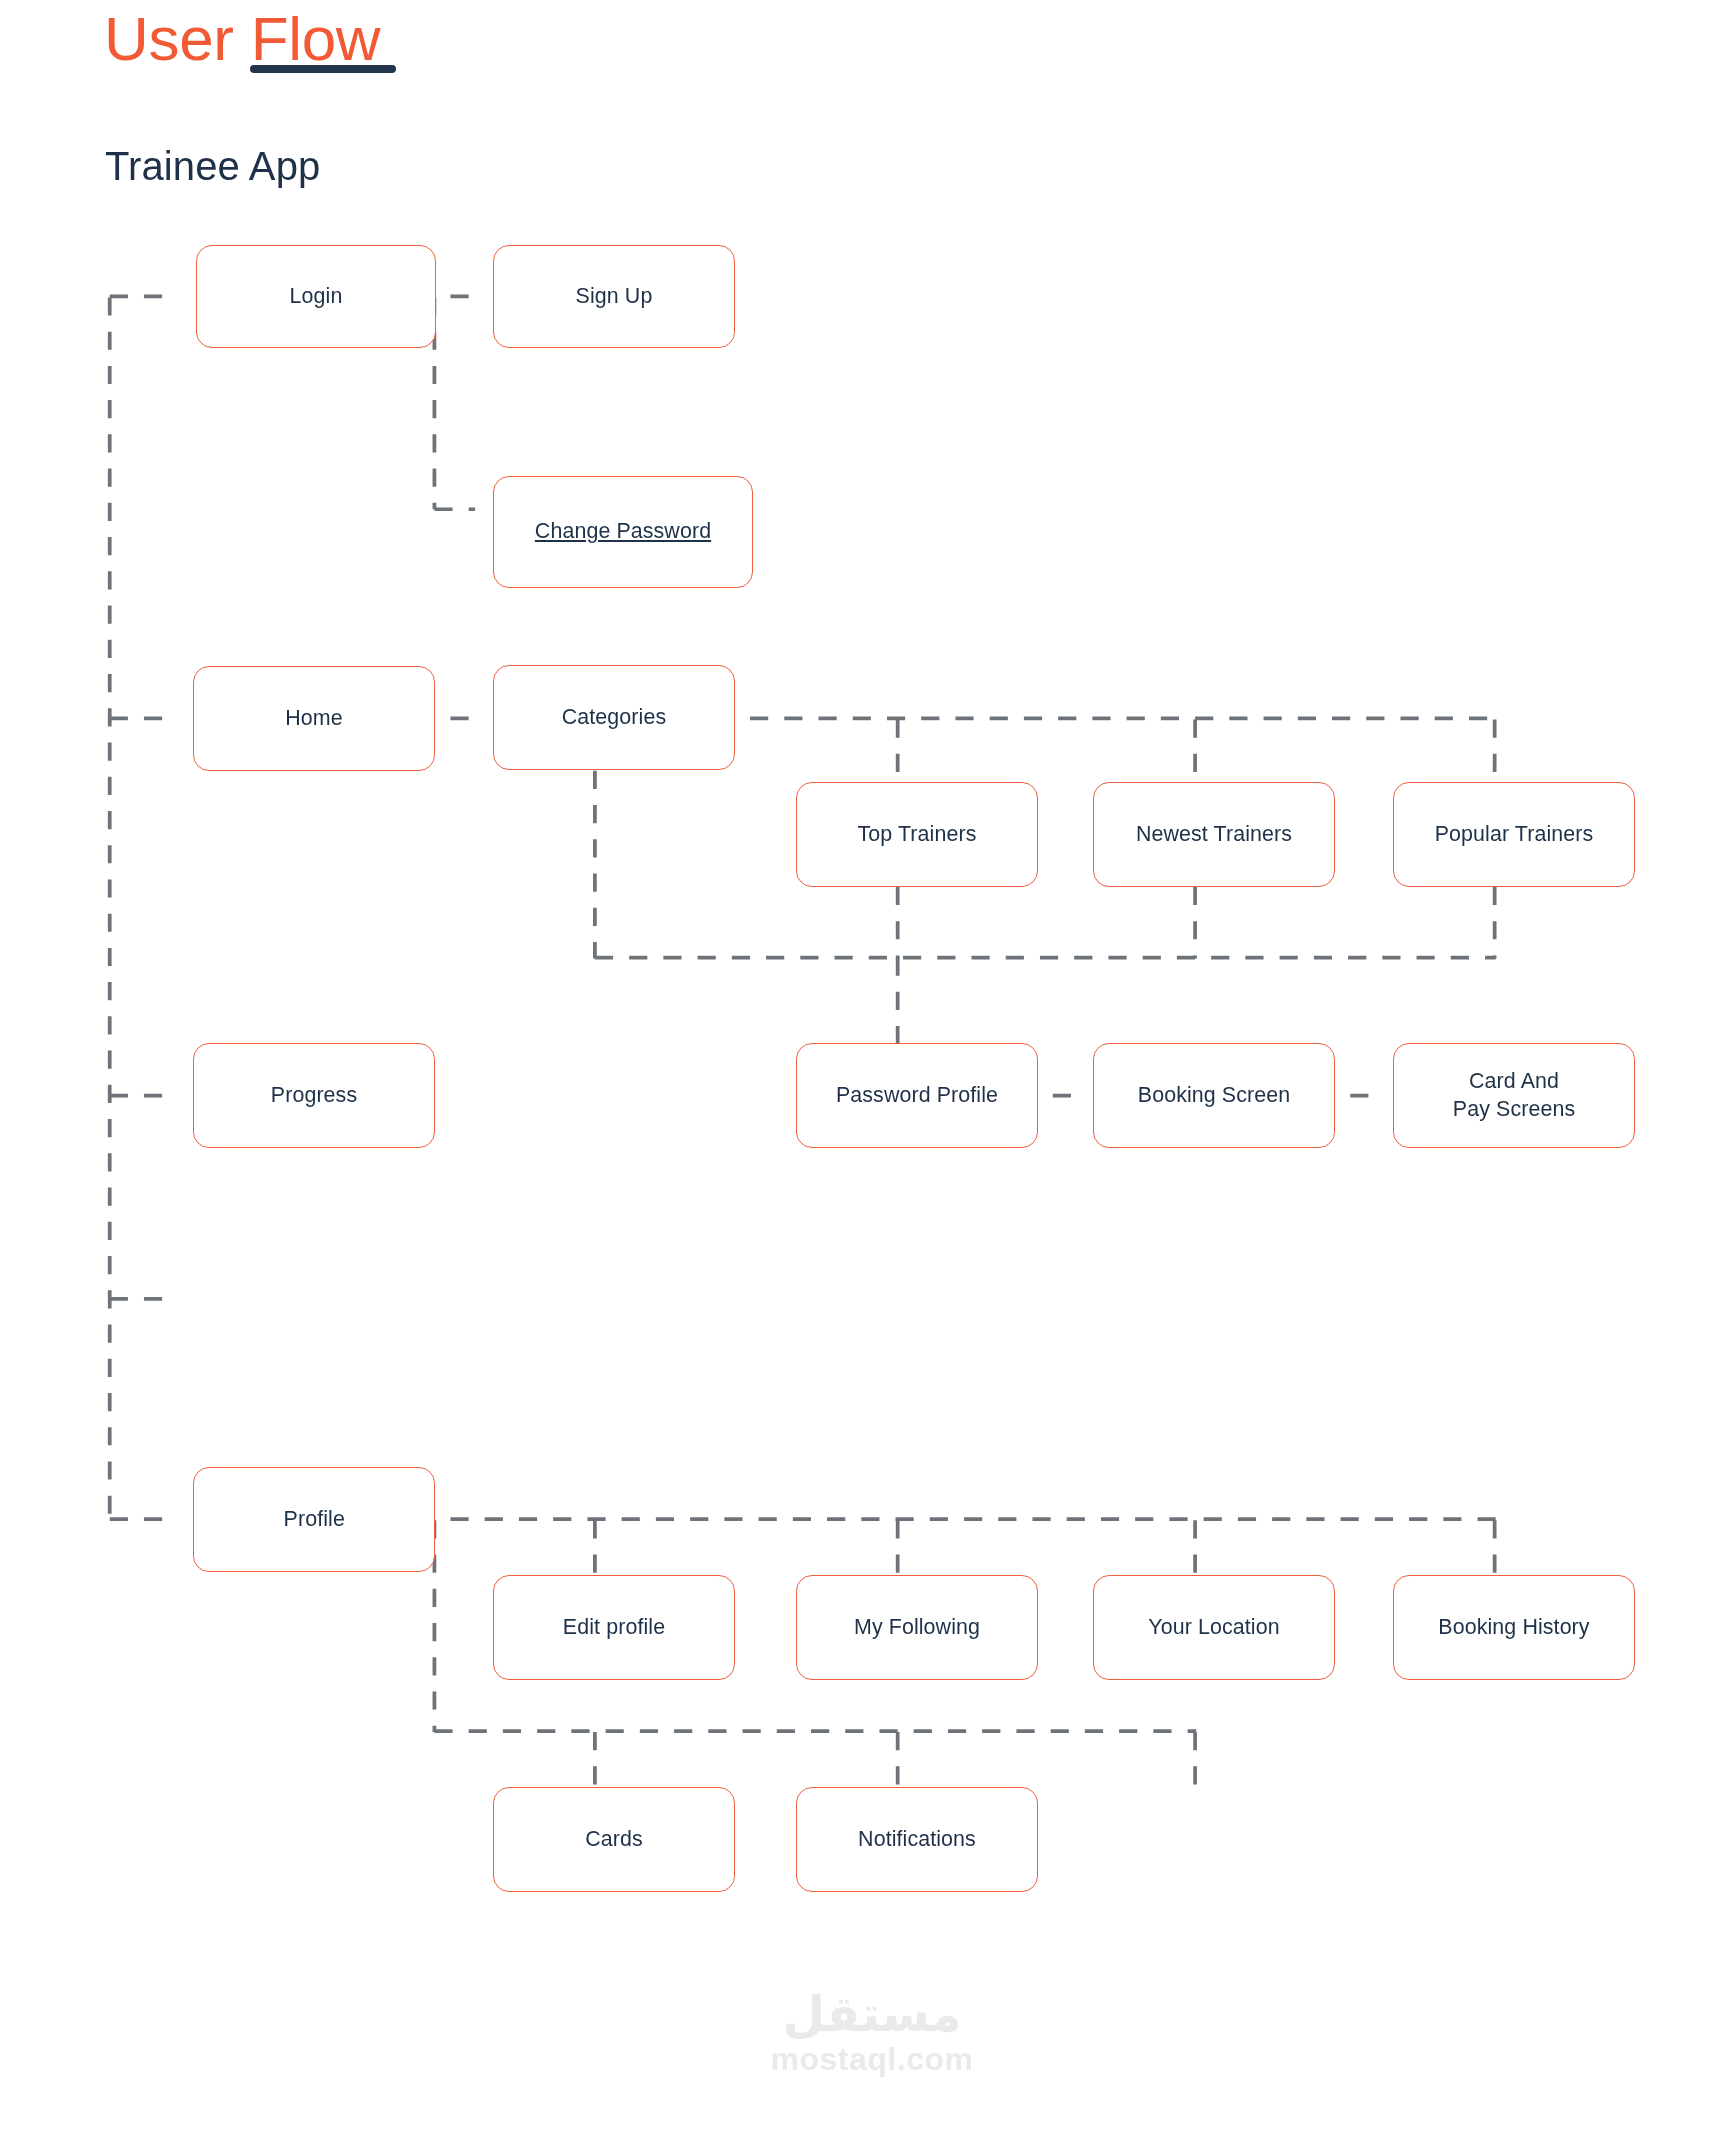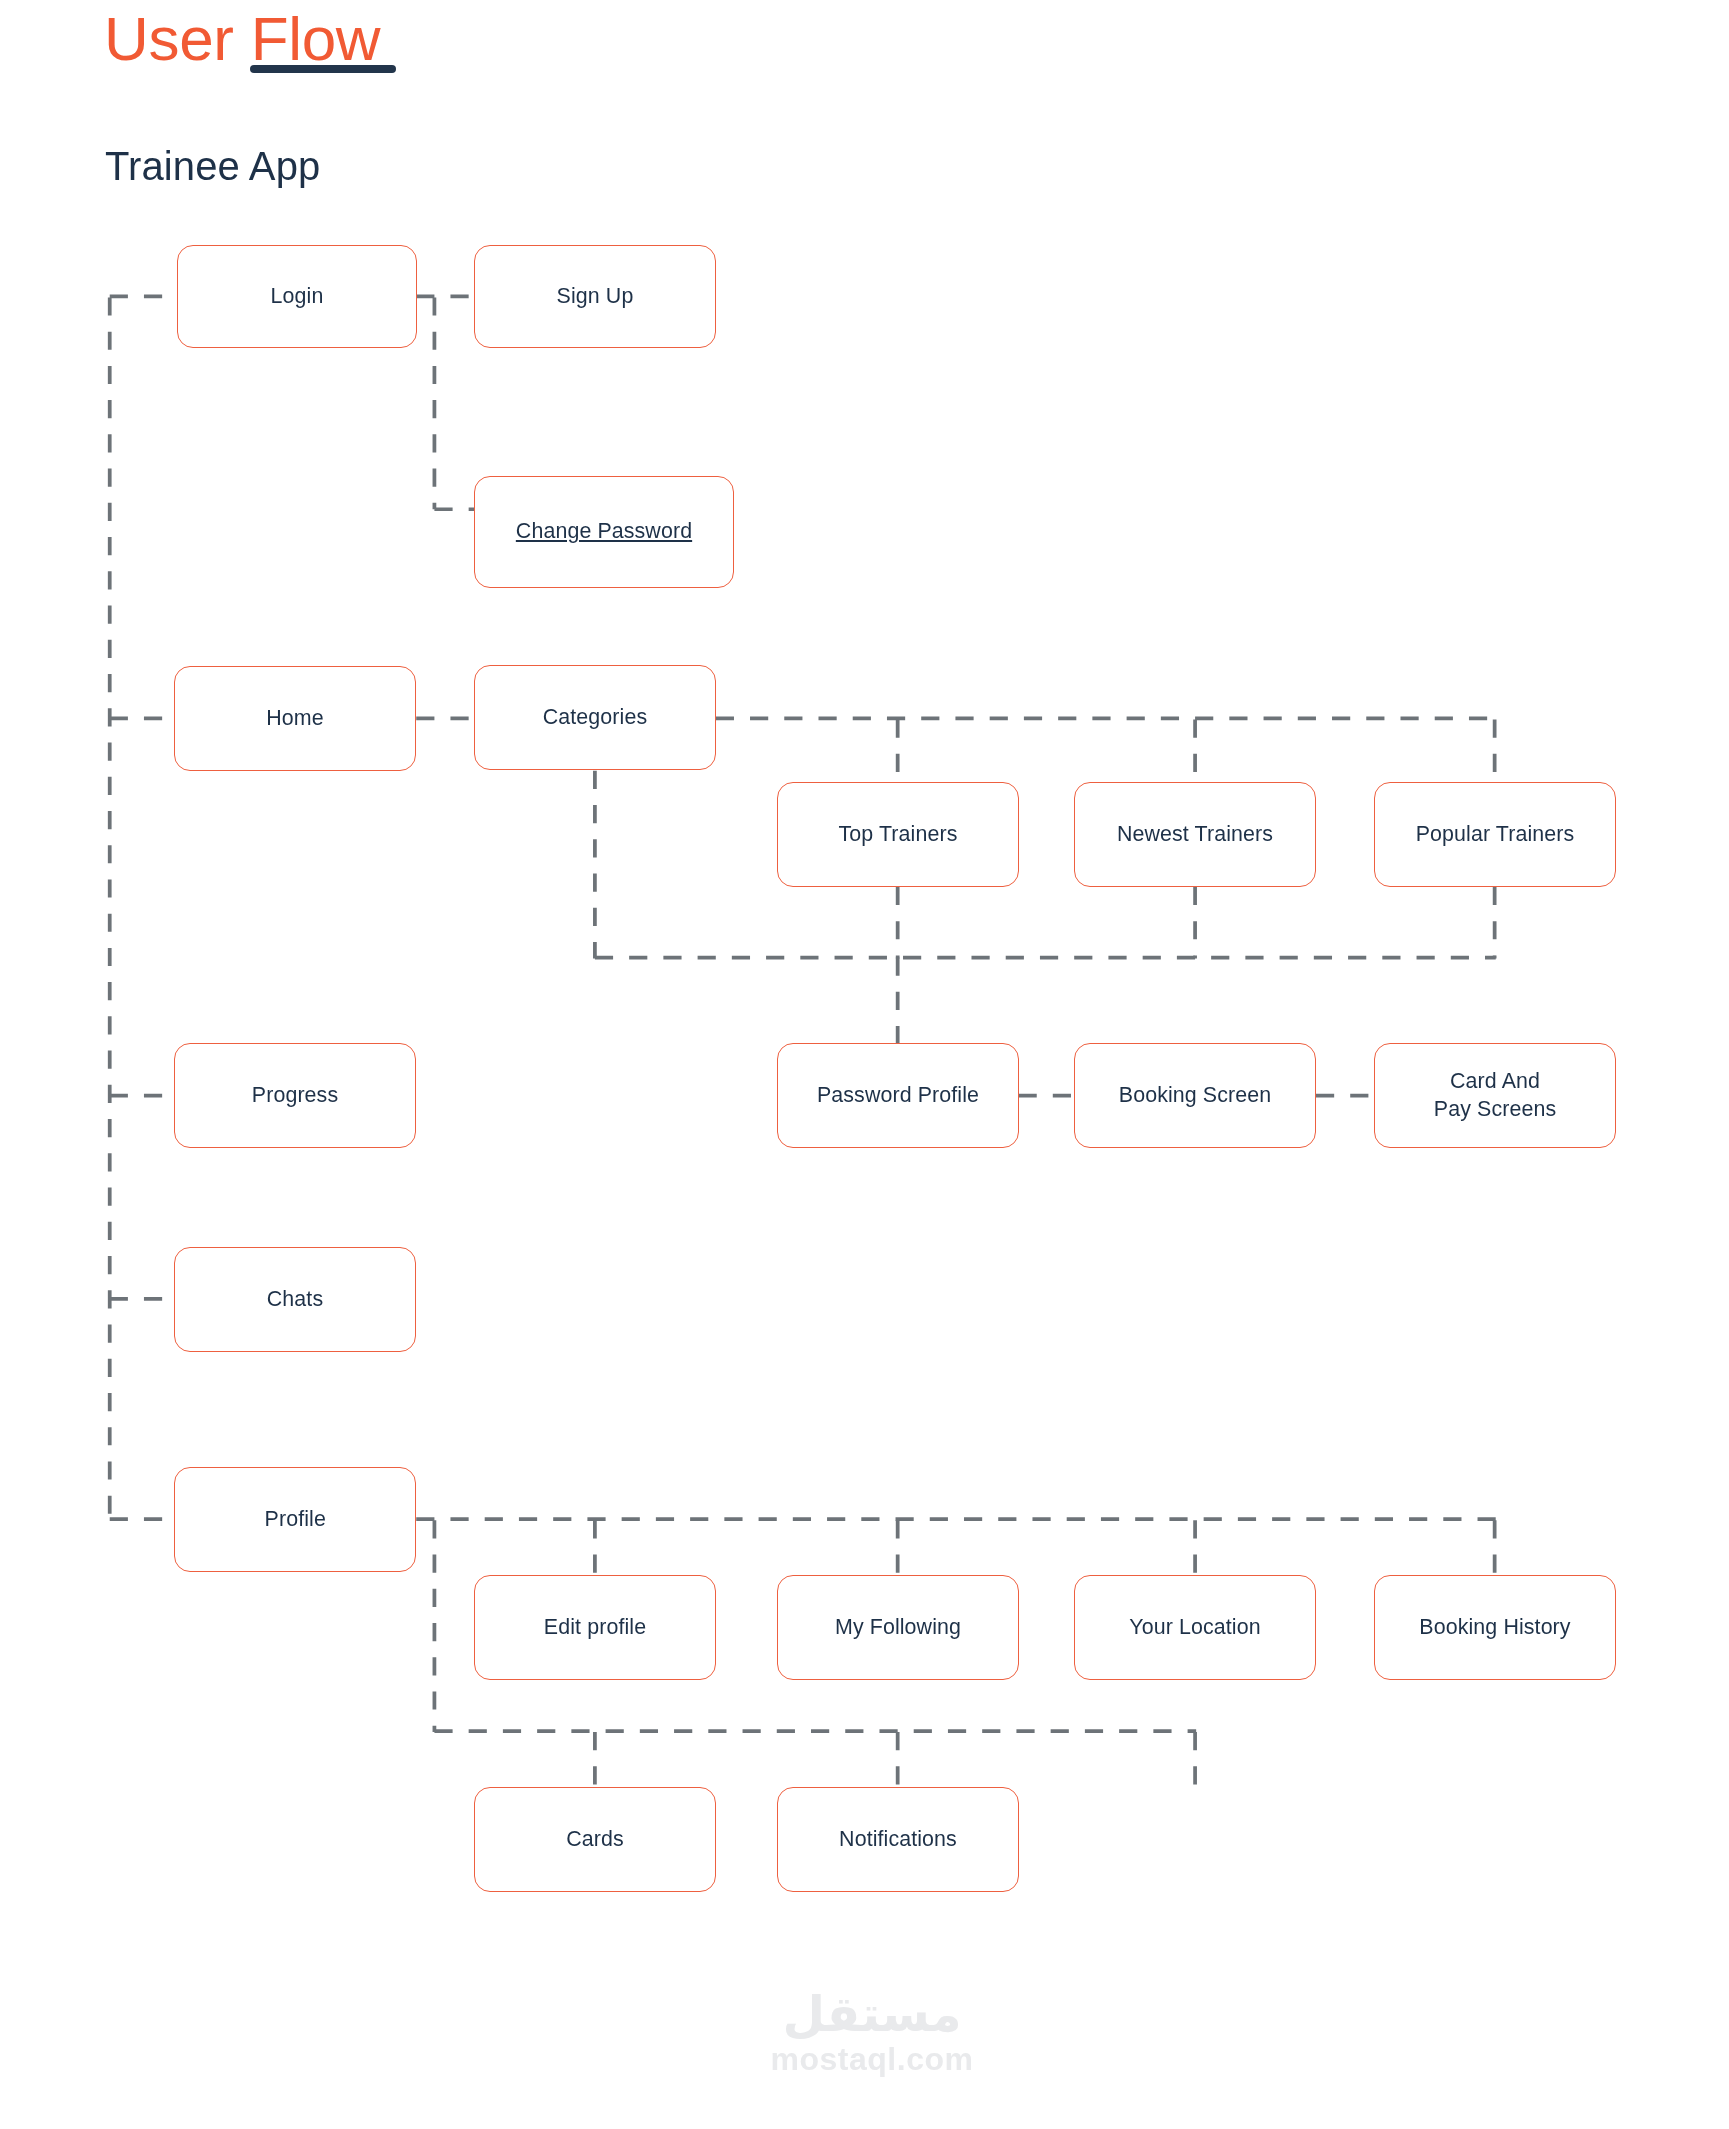--- a/index.html
+++ b/index.html
@@ -5,21 +5,21 @@
   html,body{margin:0;padding:0;background:#ffffff;}
   body{width:1729px;height:2129px;font-family:"Liberation Sans",sans-serif;overflow:hidden;}
   .stage{position:relative;width:1729px;height:2129px;background:#fff;}
   svg.wires{position:absolute;left:0;top:0;width:1729px;height:2129px;pointer-events:none;}
   .node{
     position:absolute;box-sizing:border-box;background:#ffffff;
     border:1.6px solid #EE6040;border-radius:16px;
     display:flex;align-items:center;justify-content:center;text-align:center;
     color:#1E3148;font-family:"Liberation Sans",sans-serif;
     font-size:21.4px;line-height:1.28;font-weight:400;letter-spacing:0.1px;
-    z-index:3;white-space:pre-line;padding:0 7.5px;
+    z-index:3;white-space:pre-line;padding:0 7.5px;margin-left:19px;
   }
   .title{
     position:absolute;left:104px;top:3.2px;
     color:#F15A34;font-size:62px;font-weight:400;letter-spacing:-0.3px;
     font-family:"Liberation Sans",sans-serif;
   }
   .title-rule{
     position:absolute;left:250px;top:65px;width:146px;height:8px;
     background:#22354B;border-radius:4.3px;
   }
@@ -106,21 +106,20 @@
   <div class="node" style="left:174px;top:666px;width:242px;height:105px;text-align:center;">Home</div>
   <div class="node" style="left:474px;top:665px;width:242px;height:105px;">Categories</div>
   <div class="node" style="left:777px;top:782px;width:242px;height:105px;">Top Trainers</div>
   <div class="node" style="left:1074px;top:782px;width:242px;height:105px;">Newest Trainers</div>
   <div class="node" style="left:1374px;top:782px;width:242px;height:105px;">Popular Trainers</div>
   <div class="node" style="left:174px;top:1043px;width:242px;height:105px;">Progress</div>
   <div class="node" style="left:777px;top:1043px;width:242px;height:105px;">Password Profile</div>
   <div class="node" style="left:1074px;top:1043px;width:242px;height:105px;">Booking Screen</div>
   <div class="node" style="left:1374px;top:1043px;width:242px;height:105px;">Card And
 Pay Screens</div>
-  <div class="node" style="left:174px;top:1247px;width:242px;height:105px;">Chats</div>
   <div class="node" style="left:174px;top:1467px;width:242px;height:105px;padding-left:8px;">Profile</div>
   <div class="node" style="left:474px;top:1575px;width:242px;height:105px;">Edit profile</div>
   <div class="node" style="left:777px;top:1575px;width:242px;height:105px;">My Following</div>
   <div class="node" style="left:1074px;top:1575px;width:242px;height:105px;">Your Location</div>
   <div class="node" style="left:1374px;top:1575px;width:242px;height:105px;">Booking History</div>
   <div class="node" style="left:474px;top:1787px;width:242px;height:105px;">Cards</div>
   <div class="node" style="left:777px;top:1787px;width:242px;height:105px;">Notifications</div>
 
   <div class="watermark">
     <div class="wm-mark">مستقل</div>

